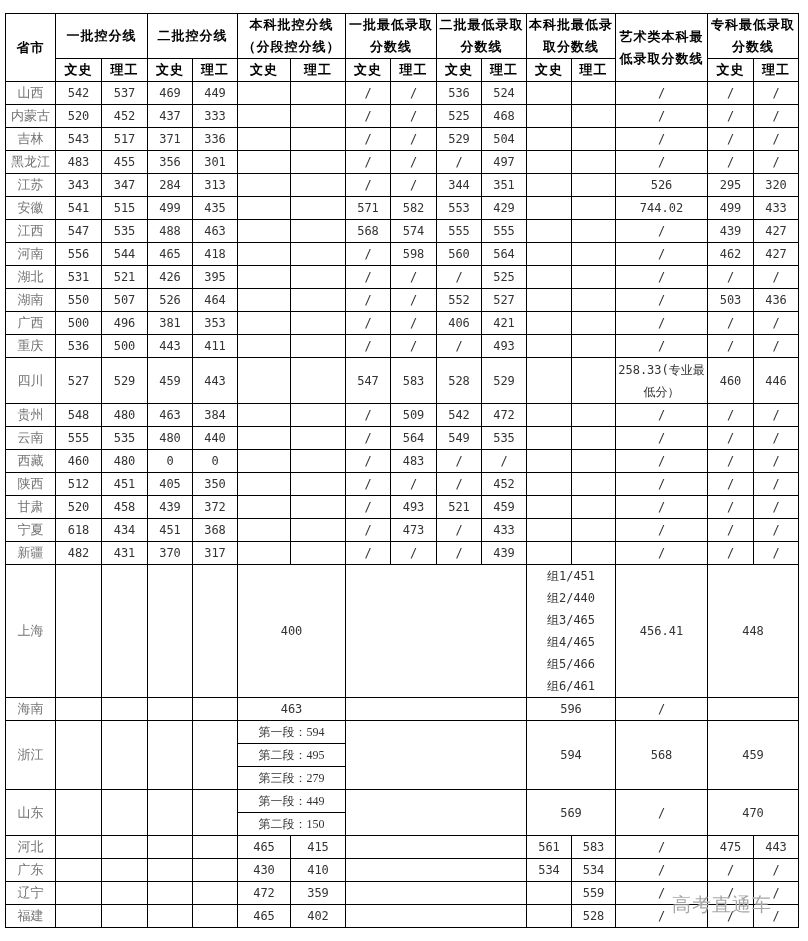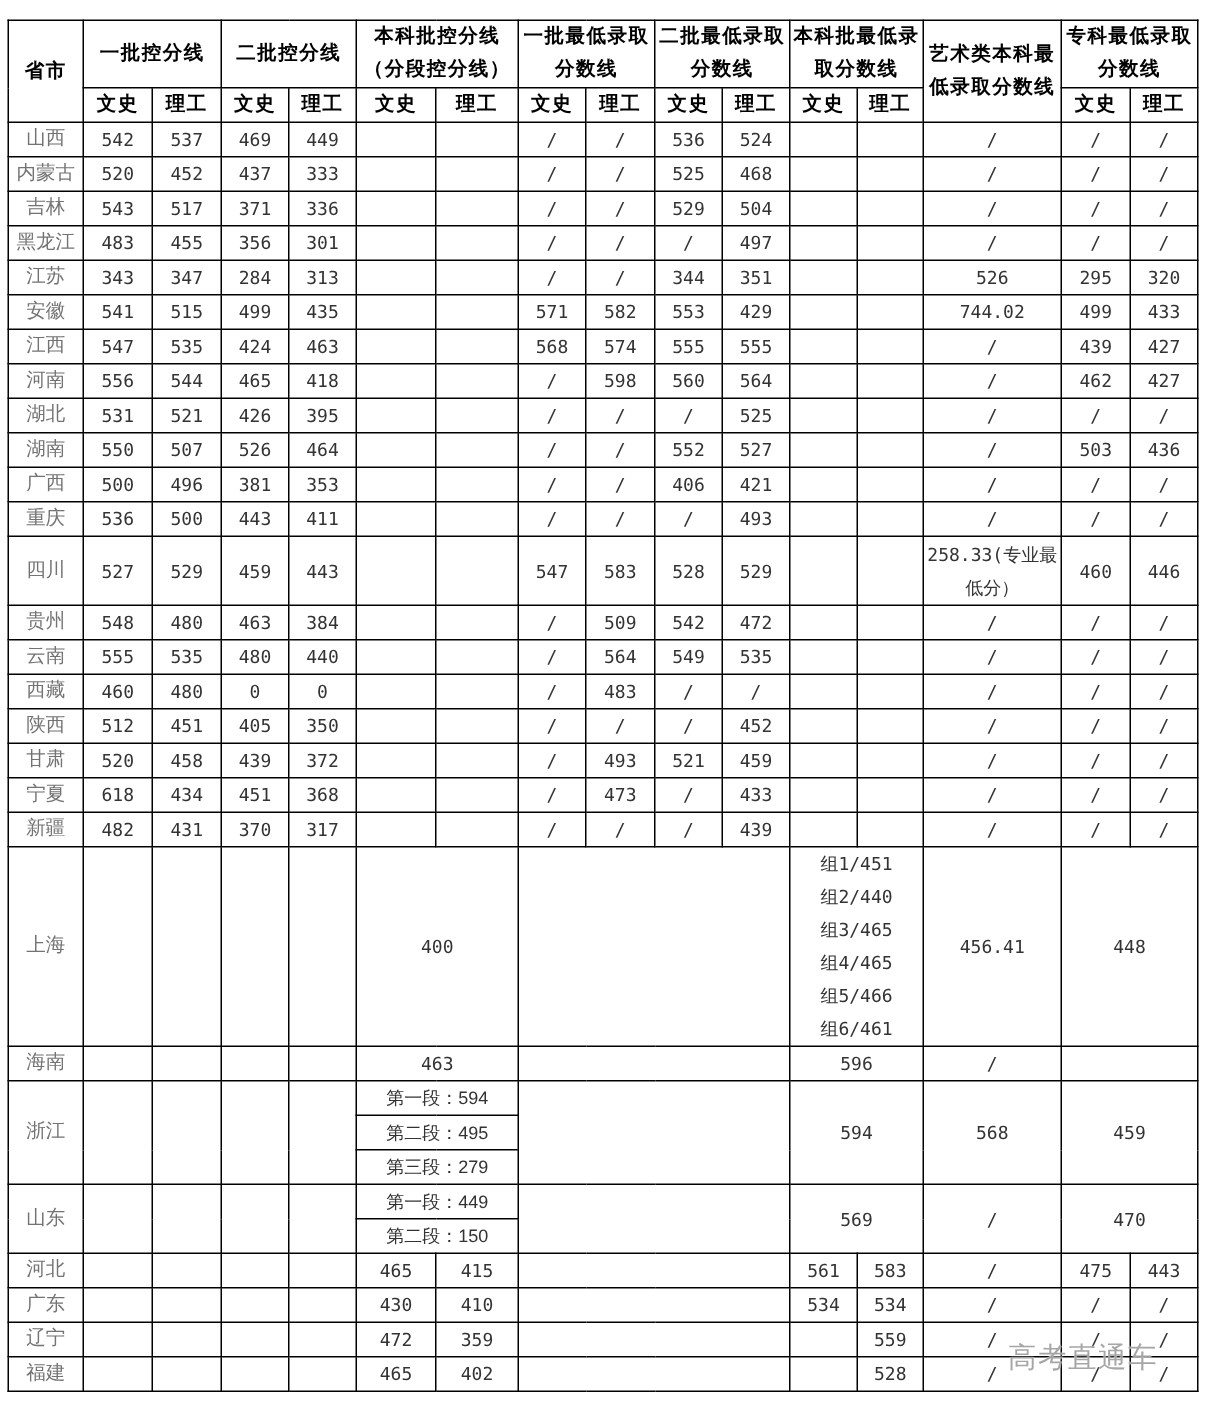--- a/index.html
+++ b/index.html
@@ -27,21 +27,21 @@
       color: #737373; font-size: 13px;
     }
     tr.h1 th { height: 44px; }
     tr.h2 th { height: 22px; }
     tr.r td { height: 22px; }
     tr.tall td { height: 45px; }
     tr.sh td { height: 132px; margin-left: 14px; }
     td.multi { line-height: 22.5px; }
     td.note { font-family: "DejaVu Sans Mono", monospace; font-size: 12px; line-height: 22px; }
     .slash { color: #555; font-size: 11px; }
-    .seg { font-family: Liberation Sans, sans-serif; font-size: 12px; }
+    .seg { font-family: Liberation Serif, serif; font-size: 12px; }
     .watermark {
       position: absolute; left: 672px; top: 892px;
       font-family: "DejaVu Sans", sans-serif; font-size: 19px;
       color: rgba(150,150,150,0.85); letter-spacing: 1px;
       text-shadow: 0 0 1px #fff;
       pointer-events: none;
     }
   </style>
 </head>
 <body>
@@ -200,21 +200,21 @@
         <td></td>
         <td></td>
         <td>744.02</td>
         <td>499</td>
         <td>433</td>
       </tr>
       <tr class="r">
         <td class="prov">江西</td>
         <td>547</td>
         <td>535</td>
-        <td>424</td>
+        <td>488</td>
         <td>463</td>
         <td></td>
         <td></td>
         <td>568</td>
         <td>574</td>
         <td>555</td>
         <td>555</td>
         <td></td>
         <td></td>
         <td class="slash">/</td>

